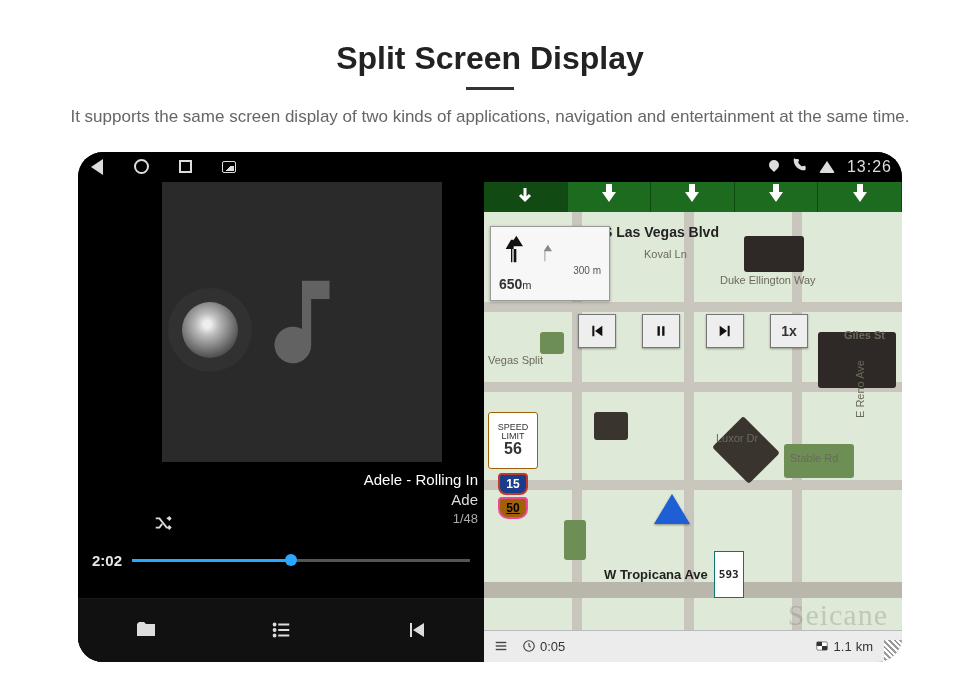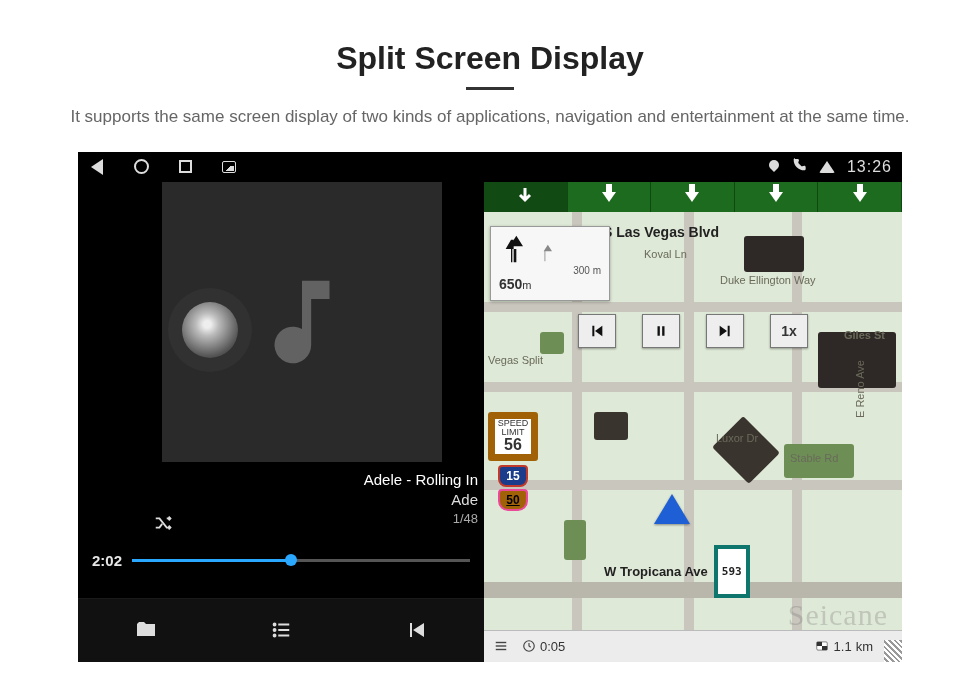--- a/index.html
+++ b/index.html
@@ -33,20 +33,21 @@
     max-width: 880px;
     margin: 0 auto 22px;
   }
   .device {
     width: 824px;
     height: 510px;
     background: #000;
     margin: 0 auto;
     position: relative;
     overflow: hidden;
+    border-radius: 25px;
   }
   
   .statusbar {
     height: 30px;
     background: #000;
     display: flex;
     align-items: center;
     padding: 0 10px;
     color: #ddd;
     font-size: 15px;
@@ -212,22 +213,22 @@
     width: 38px; height: 34px; background: #eee; border: 1px solid #777;
     display: flex; align-items: center; justify-content: center;
     box-shadow: 0 1px 2px rgba(0,0,0,.35);
     font-size: 14px; font-weight: 600;
   }
 
   .speed-panel {
     position: absolute; left: 4px; top: 230px; width: 50px;
   }
   .speed-sign {
-    background: #fff; border: 7px solid #a16207; border-radius: 3px;
-    text-align: center; padding: 0 0; margin-bottom: 4px;
+    background: #fff; border: 1px solid #a16207; border-radius: 3px;
+    text-align: center; padding: 10px 0; margin-bottom: 4px;
     font-size: 9px; line-height: 1.05;
   }
   .speed-sign .num { font-size: 16px; font-weight: 700; }
   .route-sign {
     width: 30px; height: 22px; margin: 2px auto;
     display: flex; align-items: center; justify-content: center;
     font-size: 12px; color: #fff; font-weight: 700;
   }
   .sign-interstate { background: #1a3c8a; border: 2px solid #c0392b; border-radius: 4px 4px 8px 8px; }
   .sign-route { background: #a16207; color: #000; border: 2px solid #ec4899; border-radius: 4px 4px 10px 10px; text-decoration: underline; }
@@ -244,21 +245,21 @@
   .street-banner {
     position: absolute; left: 56px; right: 120px; top: 42px;
     text-align: center; font-size: 14px; font-weight: 600; color: #222;
   }
   .street-label-bottom {
     position: absolute; left: 120px; bottom: 64px;
     font-size: 13px; font-weight: 600; color: #222;
     display: flex; align-items: center; gap: 6px;
   }
   .street-code {
-    background: #fff; border: 4px solid #0f766e; padding: 16px 4px; font-size: 11px; font-family: monospace;
+    background: #fff; border: 1px solid #0f766e; padding: 16px 4px; font-size: 11px; font-family: monospace;
   }
 
   
   .road { position: absolute; background: #c9c6bd; }
   .road.v { width: 10px; }
   .road.h { height: 10px; }
 
   
   .roadlabel {
     position: absolute; font-size: 11px; color: #6a6a5a;

